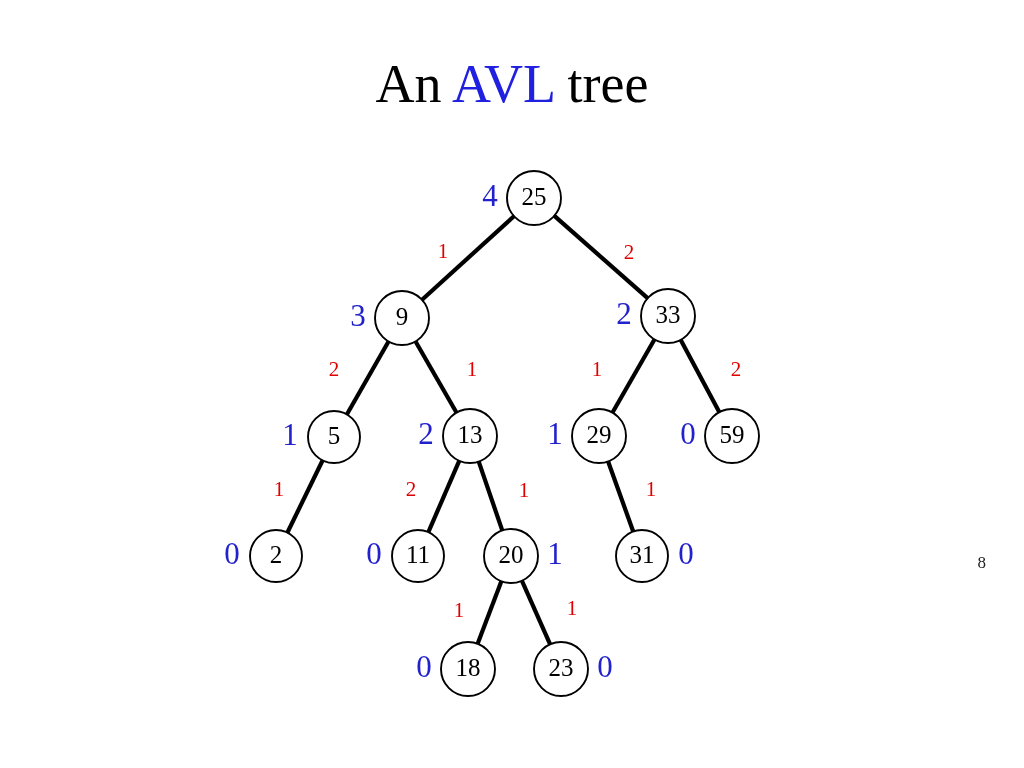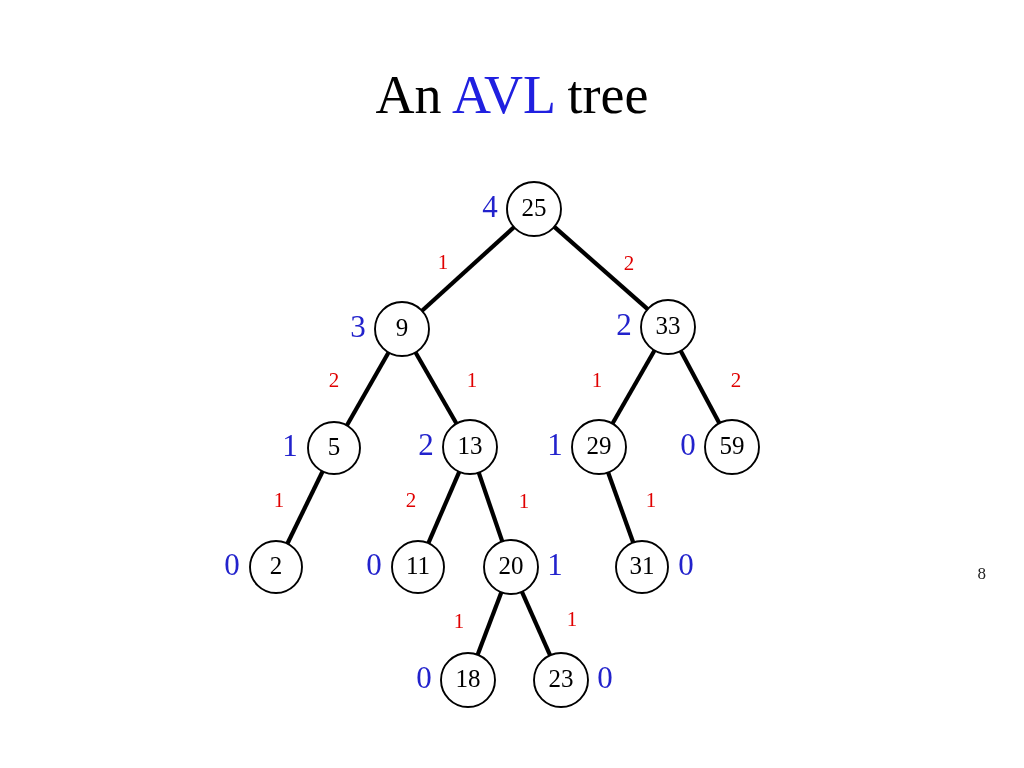--- a/index.html
+++ b/index.html
@@ -11,21 +11,21 @@
   body {
     width: 1024px;
     height: 768px;
     overflow: hidden;
     font-family: "Liberation Serif", "DejaVu Serif", serif;
     position: relative;
   }
   #slide {
     position: absolute;
     left: 0;
-    top: 16px;
+    top: 5px;
     width: 1024px;
     height: 608px;
     background: #ffffff;
   }
   #slide-title {
     position: absolute;
     left: 0;
     top: 48px;
     width: 1024px;
     text-align: center;

